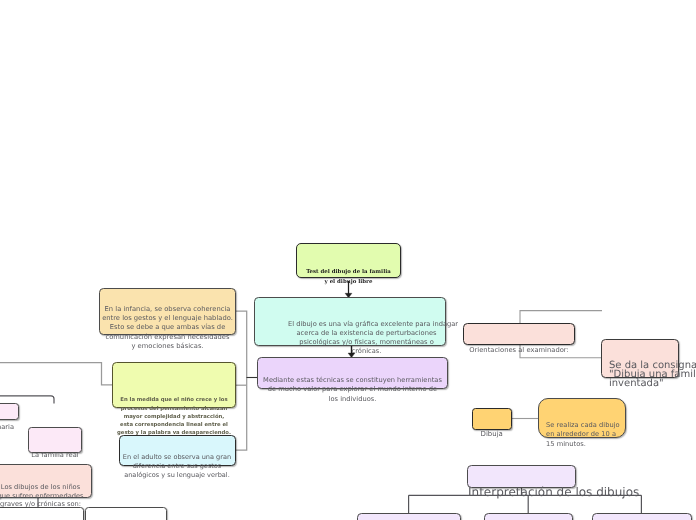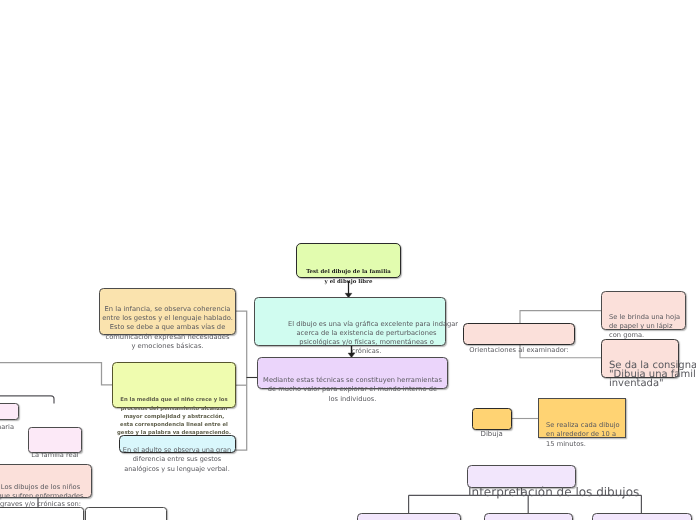--- a/index.html
+++ b/index.html
@@ -101,53 +101,47 @@
 
   <div class="node sansbold" style="left:112px;top:362px;width:124px;height:46px;background:#effcaf;align-items:flex-start;
               border:1.3px solid #55552e;border-radius:4.5px;font-size:5.3px;line-height:8.25px;padding-top:3.3px;">
     <span class="t">En la medida que el niño crece y los
 procesos del pensamiento alcanzan
 mayor complejidad y abstracción,
 esta correspondencia lineal entre el
 gesto y la palabra va desapareciendo.</span>
   </div>
 
-  <div class="node sans" style="left:118.5px;top:435px;width:117px;height:18px;background:#d9f7fc;
+  <div class="node sans" style="left:118.5px;top:435px;width:117px;height:31px;background:#d9f7fc;
               border:1.5px solid #2b2b2b;border-radius:4.5px;font-size:6.55px;line-height:9.3px;padding-top:2px;">
     <span class="t">En el adulto se observa una gran
 diferencia entre sus gestos
 analógicos y su lenguaje verbal.</span>
   </div>
 
   <div class="node sans" style="left:463px;top:323px;width:112px;height:22px;background:#fbe0da;
               border:1.5px solid #2b2b2b;border-radius:4.5px;font-size:6.75px;padding-top:1.5px;">
     <span class="t">Orientaciones al examinador:</span>
   </div>
 
-  <div class="node sans lft" style="left:601px;top:291px;width:85px;height:39px;background:#fbe0da;
-              border:1.3px solid #4c4c4c;border-radius:4.5px;font-size:6.7px;line-height:9.3px;padding-left:7px;padding-top:2px;">
-    <span class="t">Se le brinda una hoja
-de papel y un lápiz
-con goma.</span>
-  </div>
 
   <div class="node sans lft" style="left:601px;top:339px;width:78px;height:39px;background:#fbe0da;
               border:1.45px solid #3b3b3b;border-radius:4.5px;font-size:10px;line-height:9.3px;padding-left:7px;padding-top:2px;">
     <span class="t">Se da la consigna:
 "Dibuja una familia
 inventada"</span>
   </div>
 
   <div class="node sans" style="left:471.7px;top:407.5px;width:40px;height:22.2px;background:#ffd373;
               border:1.6px solid #2b2b2b;border-radius:3.5px;font-size:6.95px;padding-top:1px;">
     <span class="t">Dibuja</span>
   </div>
 
   <div class="node sans lft" style="left:537.6px;top:398.3px;width:88px;height:39.6px;background:#ffd373;
-              border:1.3px solid #4c4c4c;border-radius:0;font-size:6.7px;line-height:9.3px;padding-left:7.5px;padding-top:3.5px;">
+              border:1.3px solid #4c4c4c;border-radius:10px;font-size:6.7px;line-height:9.3px;padding-left:7.5px;padding-top:3.5px;">
     <span class="t">Se realiza cada dibujo
 en alrededor de 10 a
 15 minutos.</span>
   </div>
 
   <div class="node sans" style="left:467px;top:465px;width:109px;height:23px;background:#f2e6fc;
               border:1.4px solid #4c4c4c;border-radius:4.5px;font-size:12px;">
     <span class="t">Interpretación de los dibujos</span>
   </div>
 

